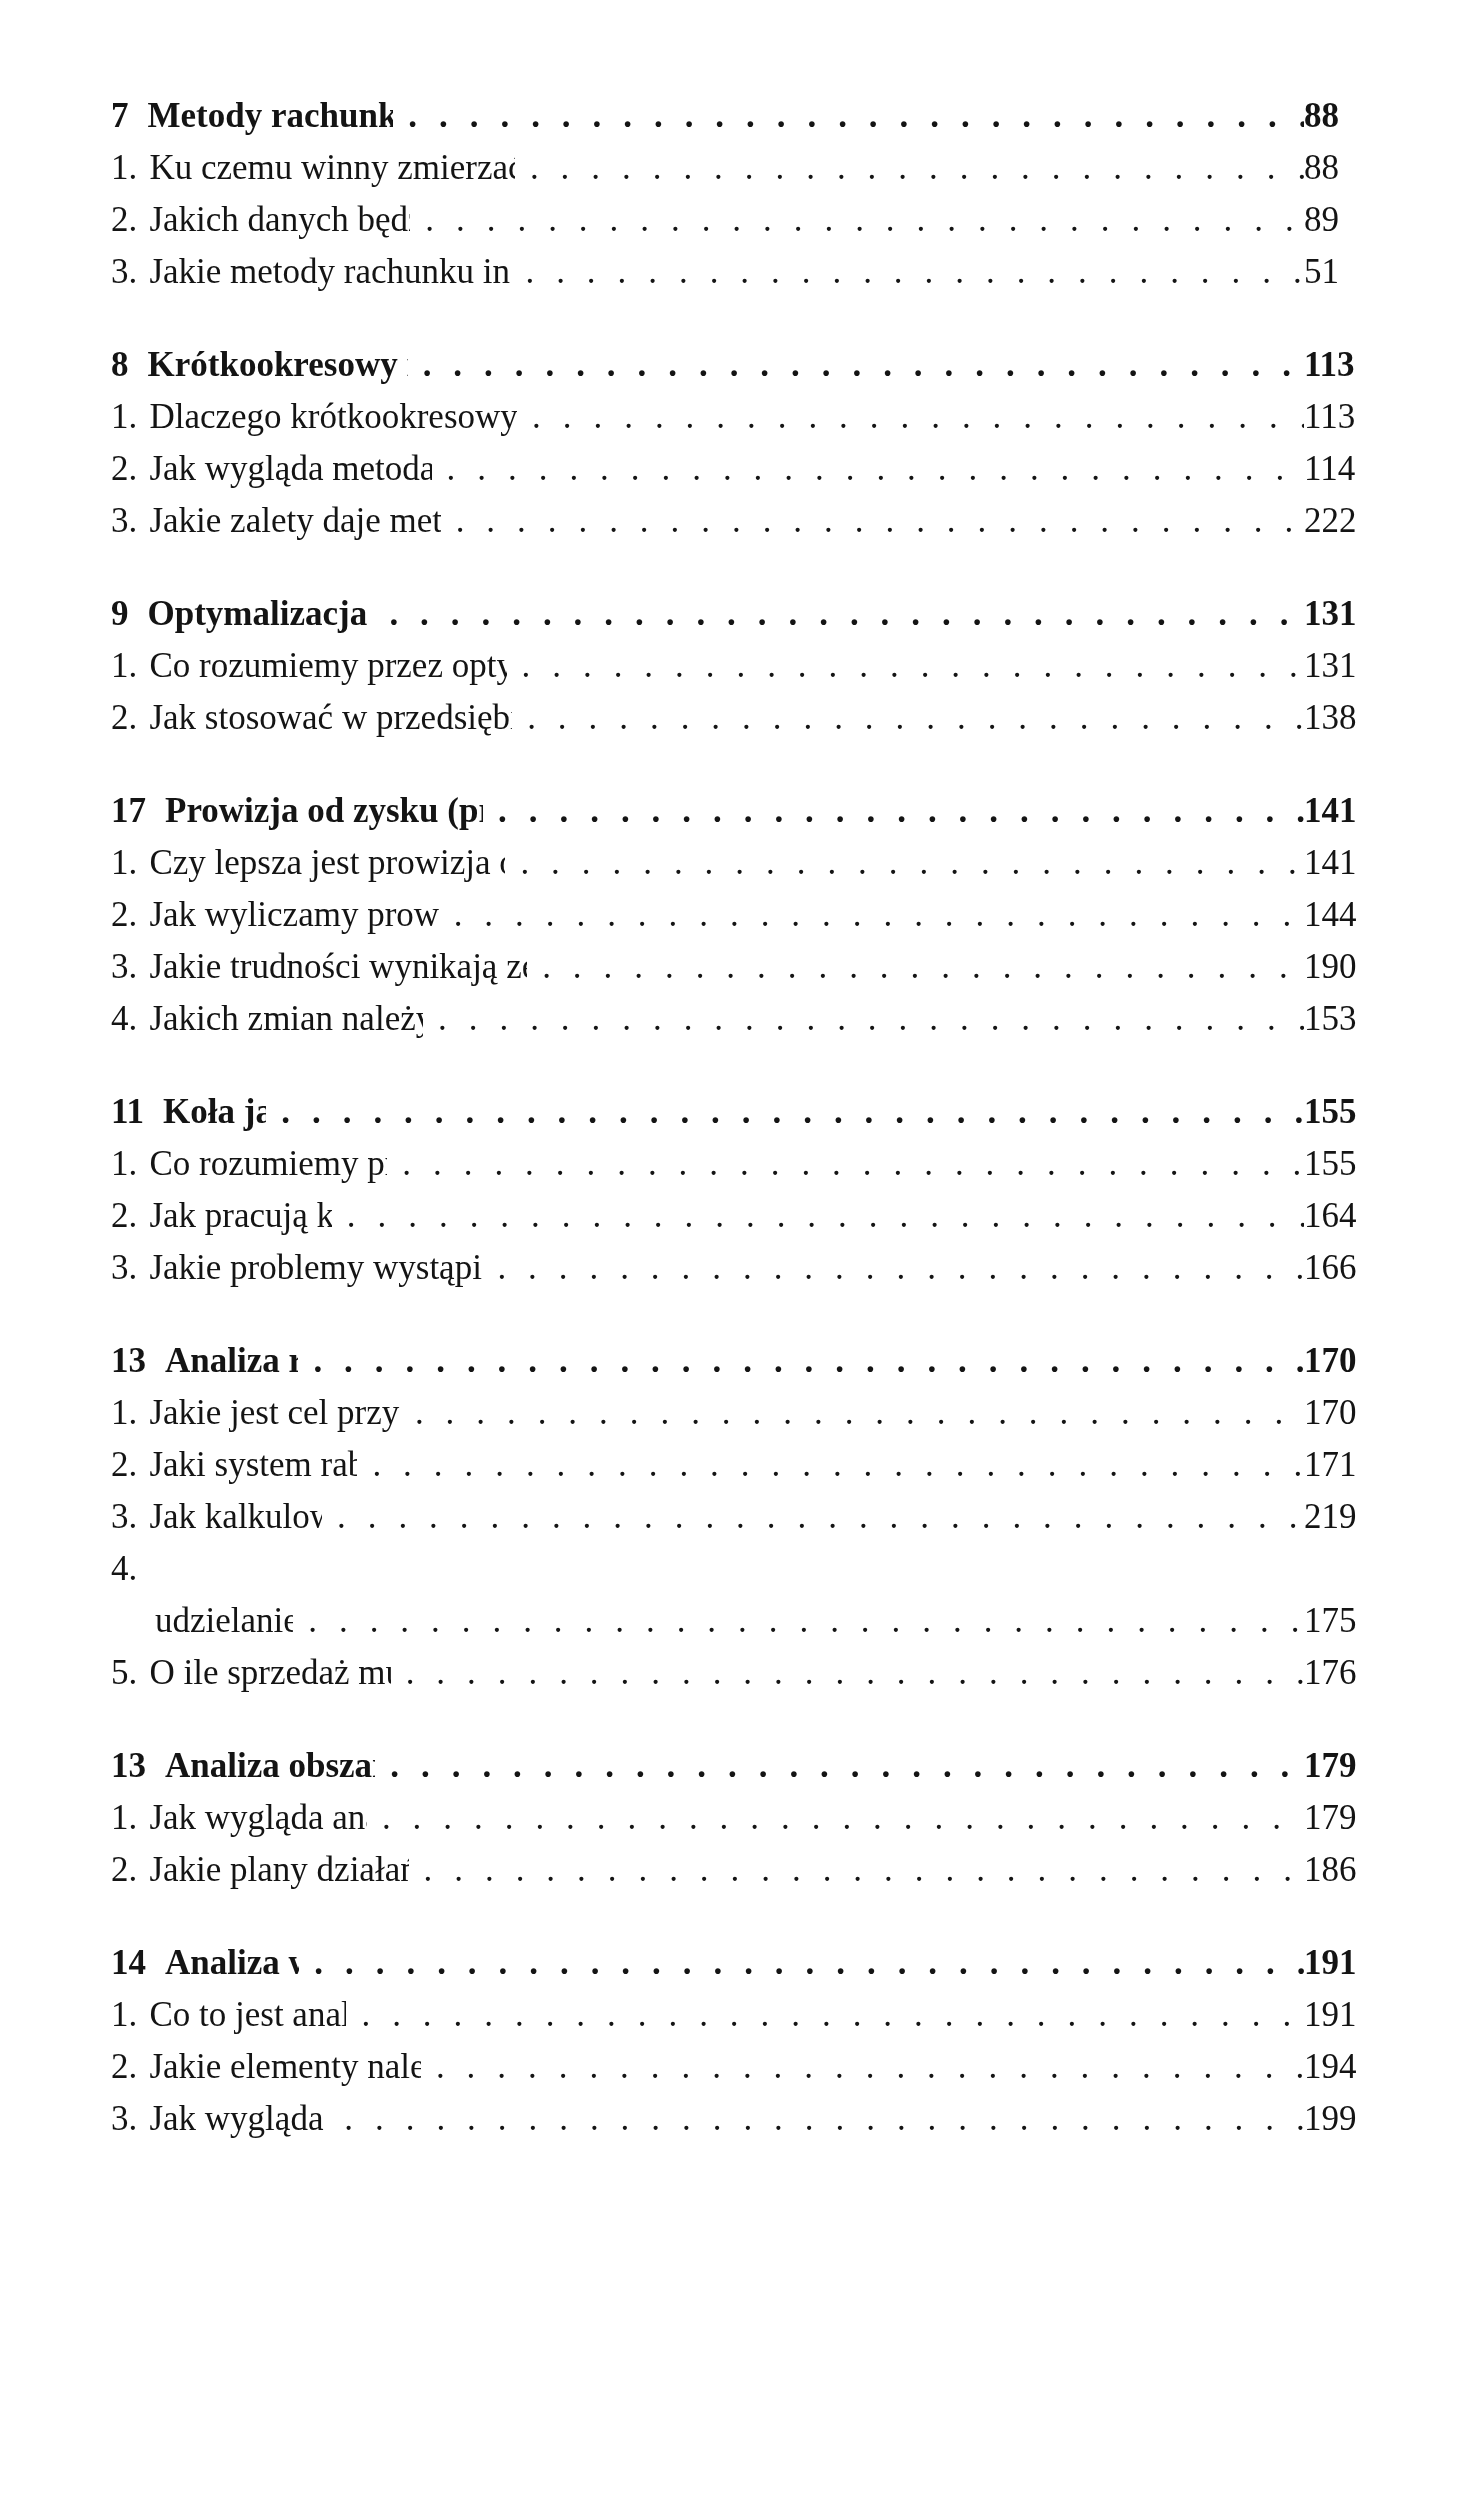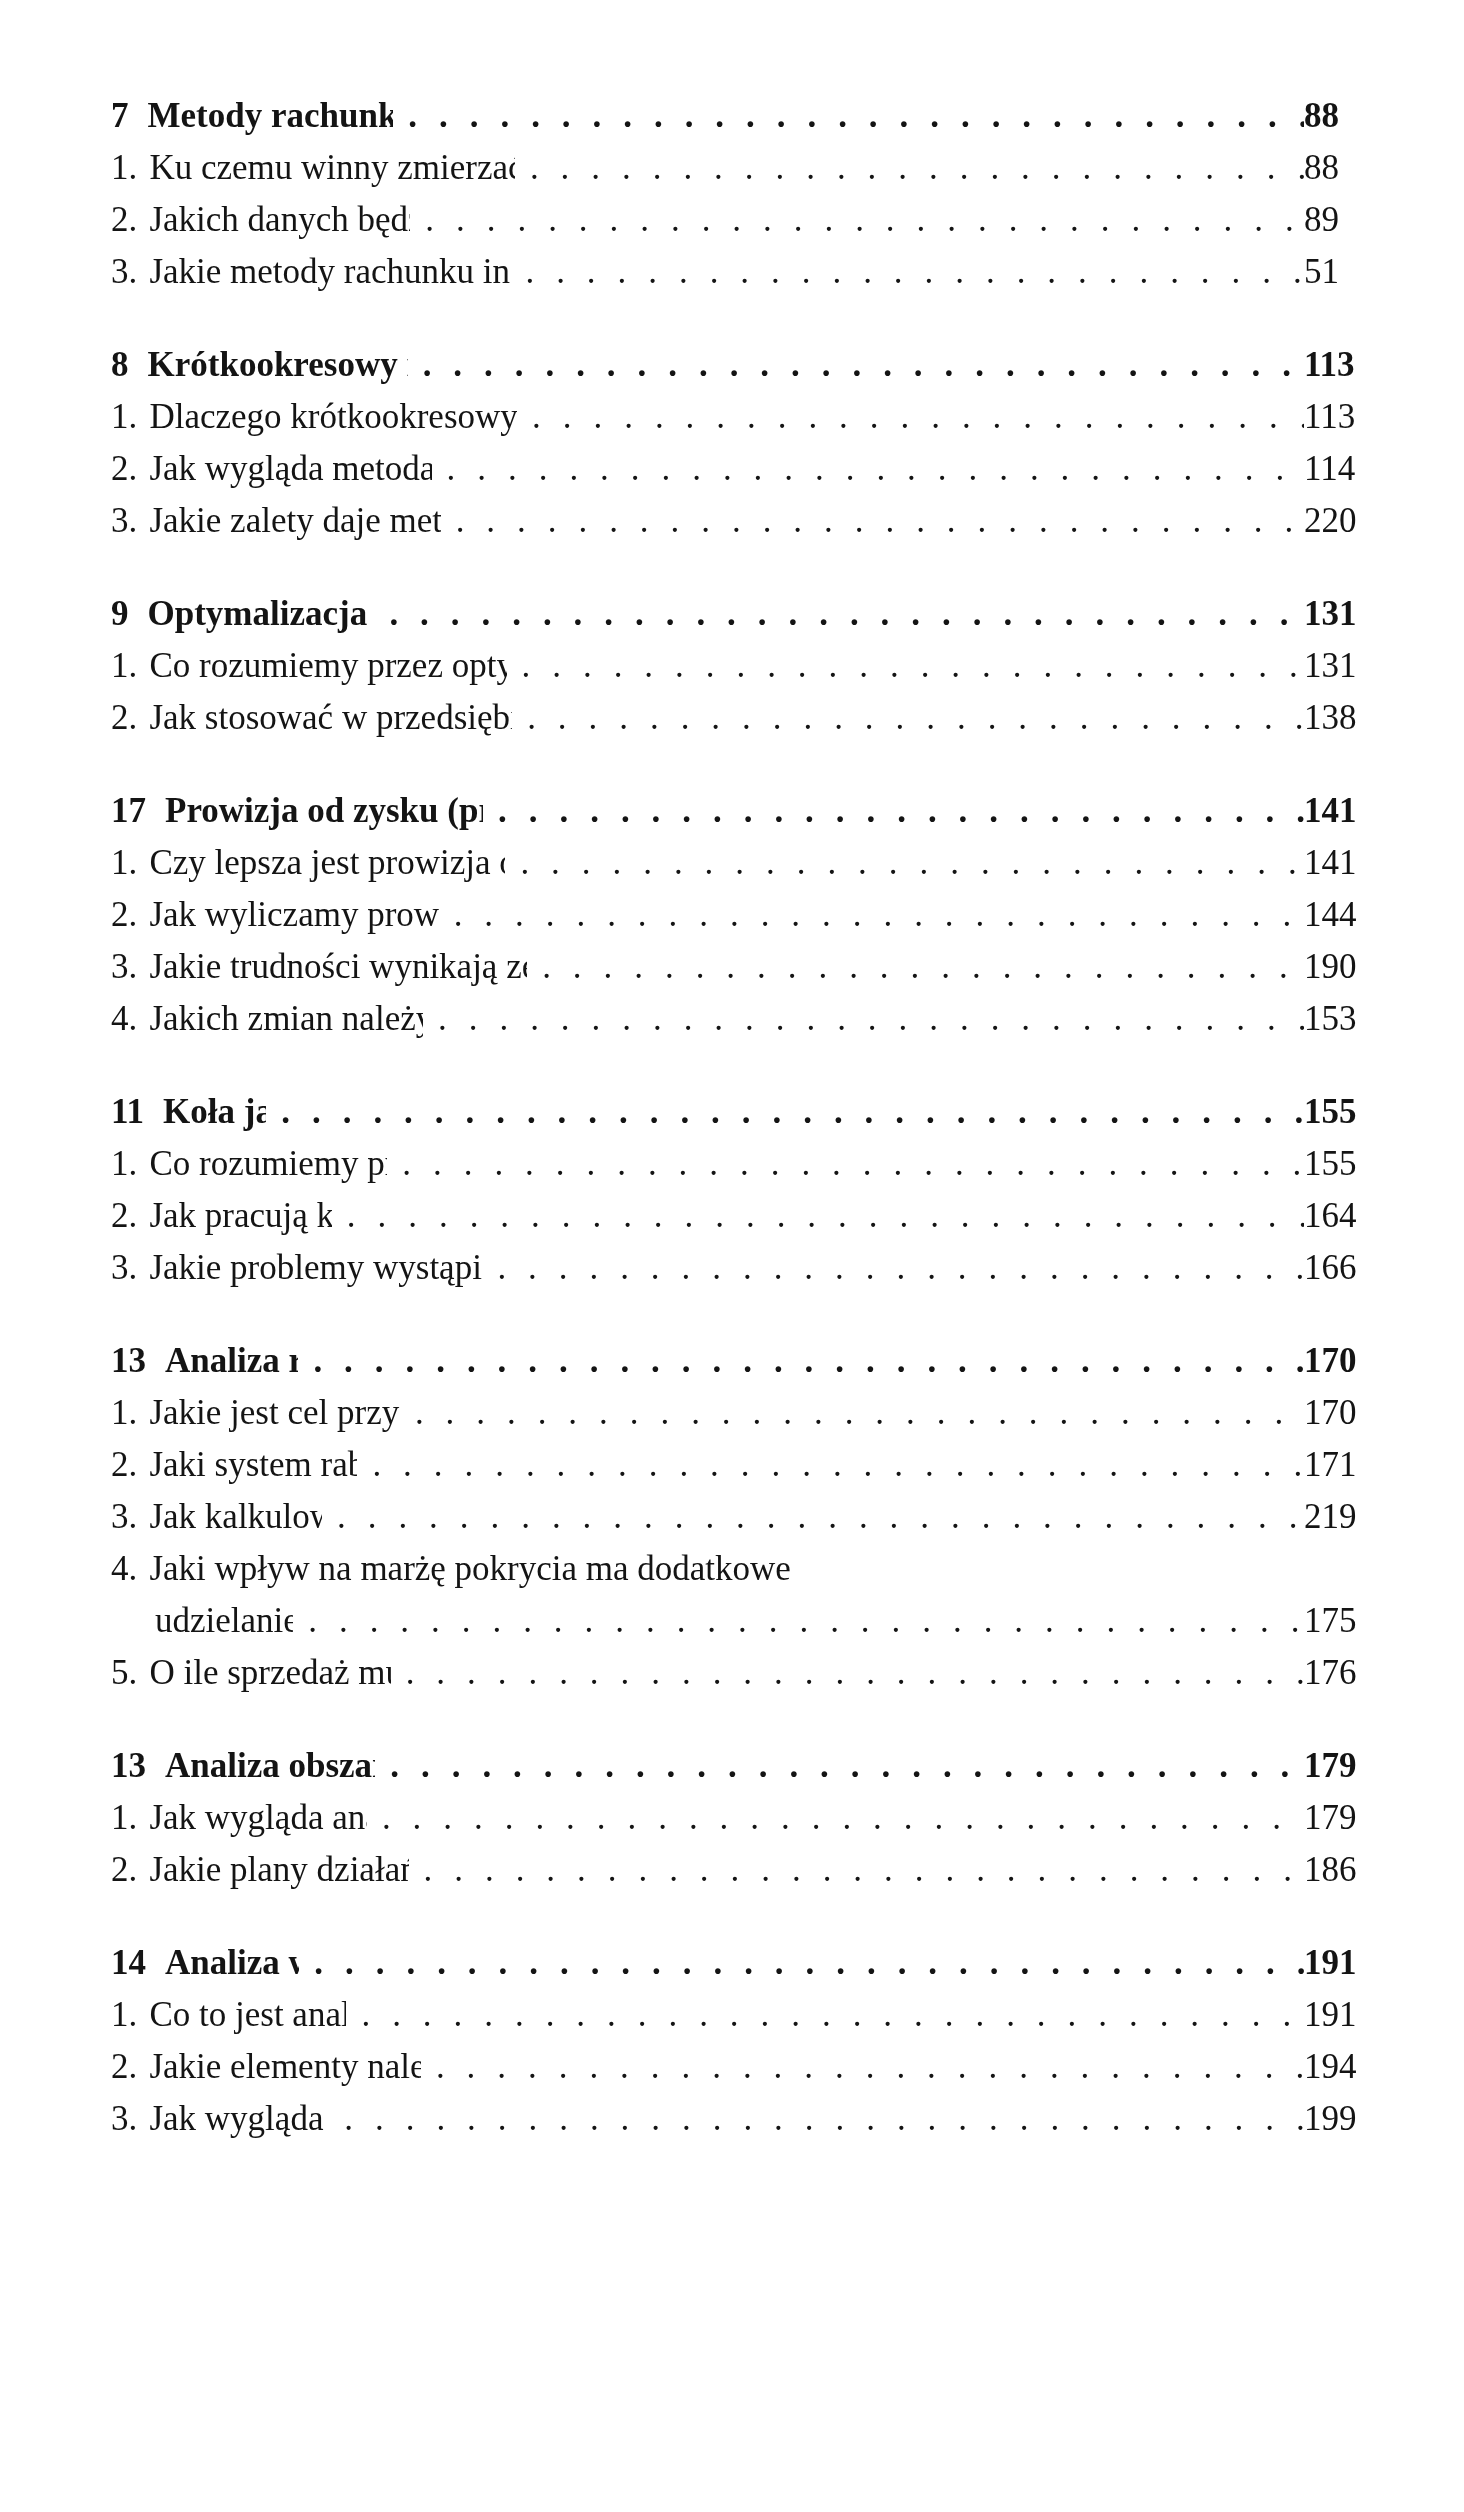--- a/index.html
+++ b/index.html
@@ -98,21 +98,21 @@
     <div class="row item">
       <span class="num">2.</span>
       <span class="text">Jak wygląda metoda kosztów całkowitych?</span>
       <span class="dots"></span>
       <span class="pg">114</span>
     </div>
     <div class="row item">
       <span class="num">3.</span>
       <span class="text">Jakie zalety daje metoda kosztów sprzedaży?</span>
       <span class="dots"></span>
-      <span class="pg">220</span>
+      <span class="pg">222</span>
     </div>
   </div>
 
   <div class="section">
     <div class="row heading">
       <span class="num">9</span>
       <span class="text">Optymalizacja wielkości partii</span>
       <span class="dots"></span>
       <span class="pg">131</span>
     </div>
@@ -210,21 +210,20 @@
       <span class="pg">171</span>
     </div>
     <div class="row item">
       <span class="num">3.</span>
       <span class="text">Jak kalkulować rabaty?</span>
       <span class="dots"></span>
       <span class="pg">219</span>
     </div>
     <div class="row item">
       <span class="num">4.</span>
-      <span class="text">Jaki wpływ na marżę pokrycia ma dodatkowe</span>
     </div>
     <div class="row item cont">
       <span class="text">udzielanie rabatu?</span>
       <span class="dots"></span>
       <span class="pg">175</span>
     </div>
     <div class="row item">
       <span class="num">5.</span>
       <span class="text">O ile sprzedaż musi się zwiększyć?</span>
       <span class="dots"></span>

